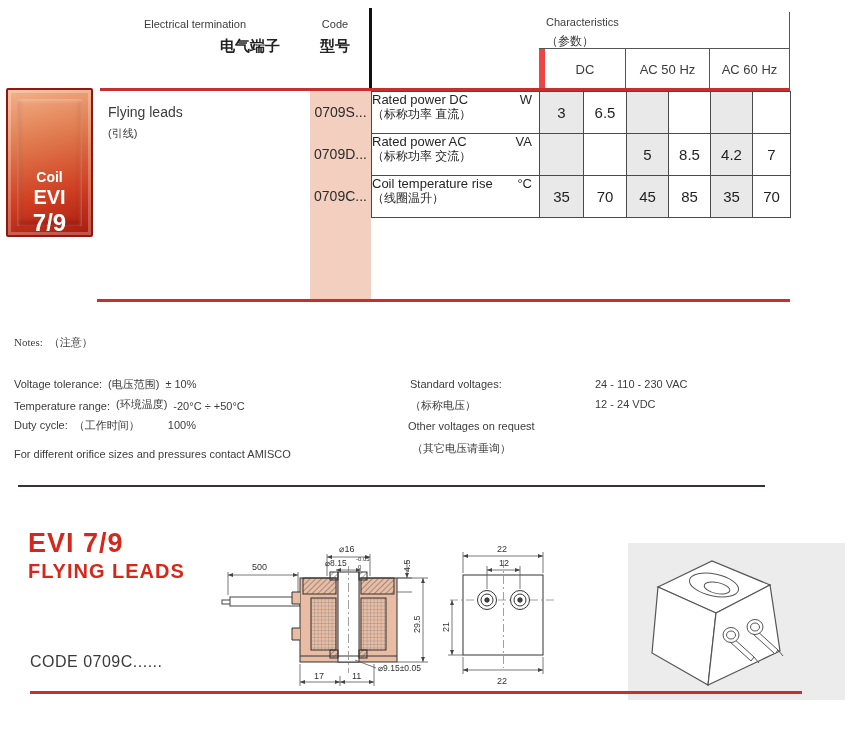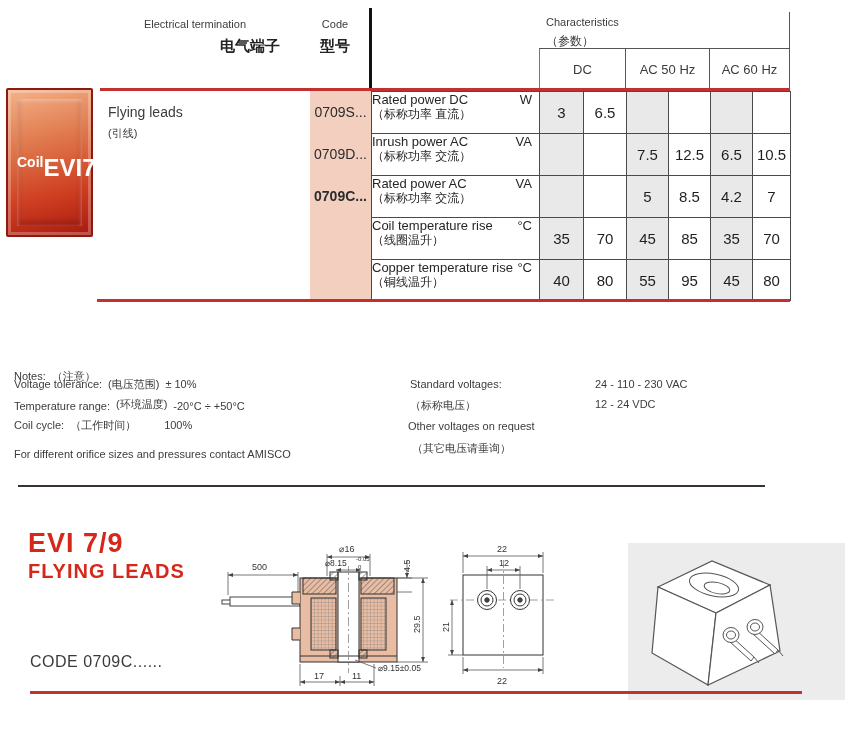--- a/index.html
+++ b/index.html
@@ -9,35 +9,35 @@
   .txt{color:#3c3c3c;font-size:11px;}
   .cjk{font-weight:bold;font-size:15px;color:#222;}
   .small{font-size:12px;}
   .center{text-align:center;}
 
   
   .vdivider{background:#111;}
   .subhdr{display:flex;border-top:1px solid #555;}
   .subhdr .cell{display:flex;align-items:center;justify-content:center;
                 font-size:13px;color:#3c3c3c;border-right:1px solid #555;box-sizing:border-box;}
-  .subhdr .cell:first-child{border-left:1px solid #ef4444;}
+  .subhdr .cell:first-child{border-left:6px solid #ef4444;}
 
   
   .redline{background:#c23130;}
 
   
   .badge{border:2px solid #8c1a10;border-radius:2px;box-sizing:border-box;
          background:linear-gradient(165deg,#f4b289 0%,#e07a4e 35%,#cf3f22 70%,#a81a10 100%);
          box-shadow:inset 0 0 0 3px rgba(255,255,255,0.25);}
   .badge-inner{position:absolute;left:9px;top:9px;right:9px;bottom:9px;
          background:linear-gradient(180deg,#edo 0%,#e7926a 0%,#d85a33 55%,#b52114 100%);
          box-shadow:inset 0 1px 4px rgba(255,255,255,0.5), inset 0 -3px 6px rgba(80,0,0,0.4);
-         display:flex;flex-direction:row;padding-top:56px;box-sizing:border-box;}
+         display:flex;flex-direction:column;align-items:center;padding-top:71px;box-sizing:border-box;}
   .badge-inner .l1{color:#fff;font-weight:bold;font-size:14px;line-height:15px;}
-  .badge-inner .l2{color:#fff;font-weight:bold;font-size:24px;line-height:25px;}
+  .badge-inner .l2{color:#fff;font-weight:bold;font-size:20px;line-height:25px;}
   .badge-inner .l3{color:#fff;font-weight:bold;font-size:24px;line-height:26px;}
 
   
   .codecol{background:#f2cfbe;}
   .codecell{display:flex;align-items:center;justify-content:center;
             font-size:14px;color:#2c2c2c;}
 
   
   table.spec{border-collapse:collapse;table-layout:fixed;border-radius:7px;}
   table.spec td{border:1px solid #4a4a4a;padding:0;box-sizing:border-box;}
@@ -93,21 +93,21 @@
       <div class="l3">7/9</div>
     </div>
   </div>
 
   <div class="abs txt" style="left:108px;top:104px;font-size:14px;">Flying leads</div>
   <div class="abs txt" style="left:108px;top:126px;">(引线)</div>
 
   <div class="abs codecol" style="left:310px;top:91px;width:61px;height:209px;"></div>
   <div class="abs codecell" style="left:310px;top:91px;width:61px;height:42px;">0709S...</div>
   <div class="abs codecell" style="left:310px;top:133px;width:61px;height:42px;">0709D...</div>
-  <div class="abs codecell" style="left:310px;top:175px;width:61px;height:42px;font-weight:bold;">0709C...</div>
+  <div class="abs codecell" style="left:310px;top:175px;width:61px;height:42px;">0709C...</div>
 
   <table class="spec abs" style="left:371px;top:91px;width:419px;">
     <colgroup>
       <col style="width:168px">
         <col style="width:44px">
         <col style="width:43px">
       <col style="width:42px">
         <col style="width:42px">
         <col style="width:42px">
         <col style="width:38px">
@@ -120,35 +120,20 @@
               <span>W</span>
             </div>
         <div class="lblzh">（标称功率 直流）</div>
       </td>
       <td class="v g">3</td>
       <td class="v">6.5</td>
       <td class="v g"></td>
       <td class="v"></td>
       <td class="v g"></td>
       <td class="v"></td>
-    </tr>
-    <tr style="height:42px">
-      <td class="lbl">
-        <div class="lblrow">
-              <span>Inrush power AC</span>
-              <span>VA</span>
-            </div>
-        <div class="lblzh">（标称功率 交流）</div>
-      </td>
-      <td class="v g"></td>
-      <td class="v"></td>
-      <td class="v g">7.5</td>
-      <td class="v">12.5</td>
-      <td class="v g">6.5</td>
-      <td class="v">10.5</td>
     </tr>
     <tr style="height:42px">
       <td class="lbl">
         <div class="lblrow">
               <span>Rated power AC</span>
               <span>VA</span>
             </div>
         <div class="lblzh">（标称功率 交流）</div>
       </td>
       <td class="v g"></td>
@@ -166,57 +151,42 @@
             </div>
         <div class="lblzh">（线圈温升）</div>
       </td>
       <td class="v g">35</td>
       <td class="v">70</td>
       <td class="v g">45</td>
       <td class="v">85</td>
       <td class="v g">35</td>
       <td class="v">70</td>
     </tr>
-    <tr style="height:41px">
-      <td class="lbl">
-        <div class="lblrow">
-              <span>Copper temperature rise</span>
-              <span>°C</span>
-            </div>
-        <div class="lblzh">（铜线温升）</div>
-      </td>
-      <td class="v g">40</td>
-      <td class="v">80</td>
-      <td class="v g">55</td>
-      <td class="v">95</td>
-      <td class="v g">45</td>
-      <td class="v">80</td>
-    </tr>
   </tbody>
     </table>
 
   <div class="abs redline" style="left:100px;top:88px;width:690px;height:3px;"></div>
   <div class="abs redline" style="left:97px;top:299px;width:693px;height:3px;"></div>
 
-  <div class="abs noteline txt" style="left:14px;top:369px;">
+  <div class="abs noteline txt" style="left:14px;top:335px;font-family:Liberation Serif, serif;">
     <span class="nl">Notes:</span>
     <span>（注意）</span>
   </div>
   <div class="abs noteline txt" style="left:14px;top:377px;">
     <span class="nl">Voltage tolerance:</span>
     <span>(电压范围)</span>
     <span class="nv">± 10%</span>
   </div>
   <div class="abs noteline txt" style="left:14px;top:397px;align-items:flex-end;">
     <span class="nl">Temperature range:</span>
     <span>(环境温度)</span>
     <span class="nv">-20°C ÷ +50°C</span>
   </div>
   <div class="abs noteline txt" style="left:14px;top:418px;">
-    <span class="nl">Coil cycle:</span>
+    <span class="nl">Duty cycle:</span>
     <span>（工作时间）</span>
     <span class="nv wide">100%</span>
   </div>
   <div class="abs txt" style="left:14px;top:448px;">For different orifice sizes and pressures contact AMISCO</div>
 
   <div class="abs txt" style="left:410px;top:378px;">Standard voltages:</div>
   <div class="abs txt" style="left:410px;top:398px;">（标称电压）</div>
   <div class="abs txt" style="left:595px;top:378px;">24 - 110 - 230 VAC</div>
   <div class="abs txt" style="left:595px;top:398px;">12 - 24 VDC</div>
   <div class="abs txt" style="left:408px;top:420px;">Other voltages on request</div>

